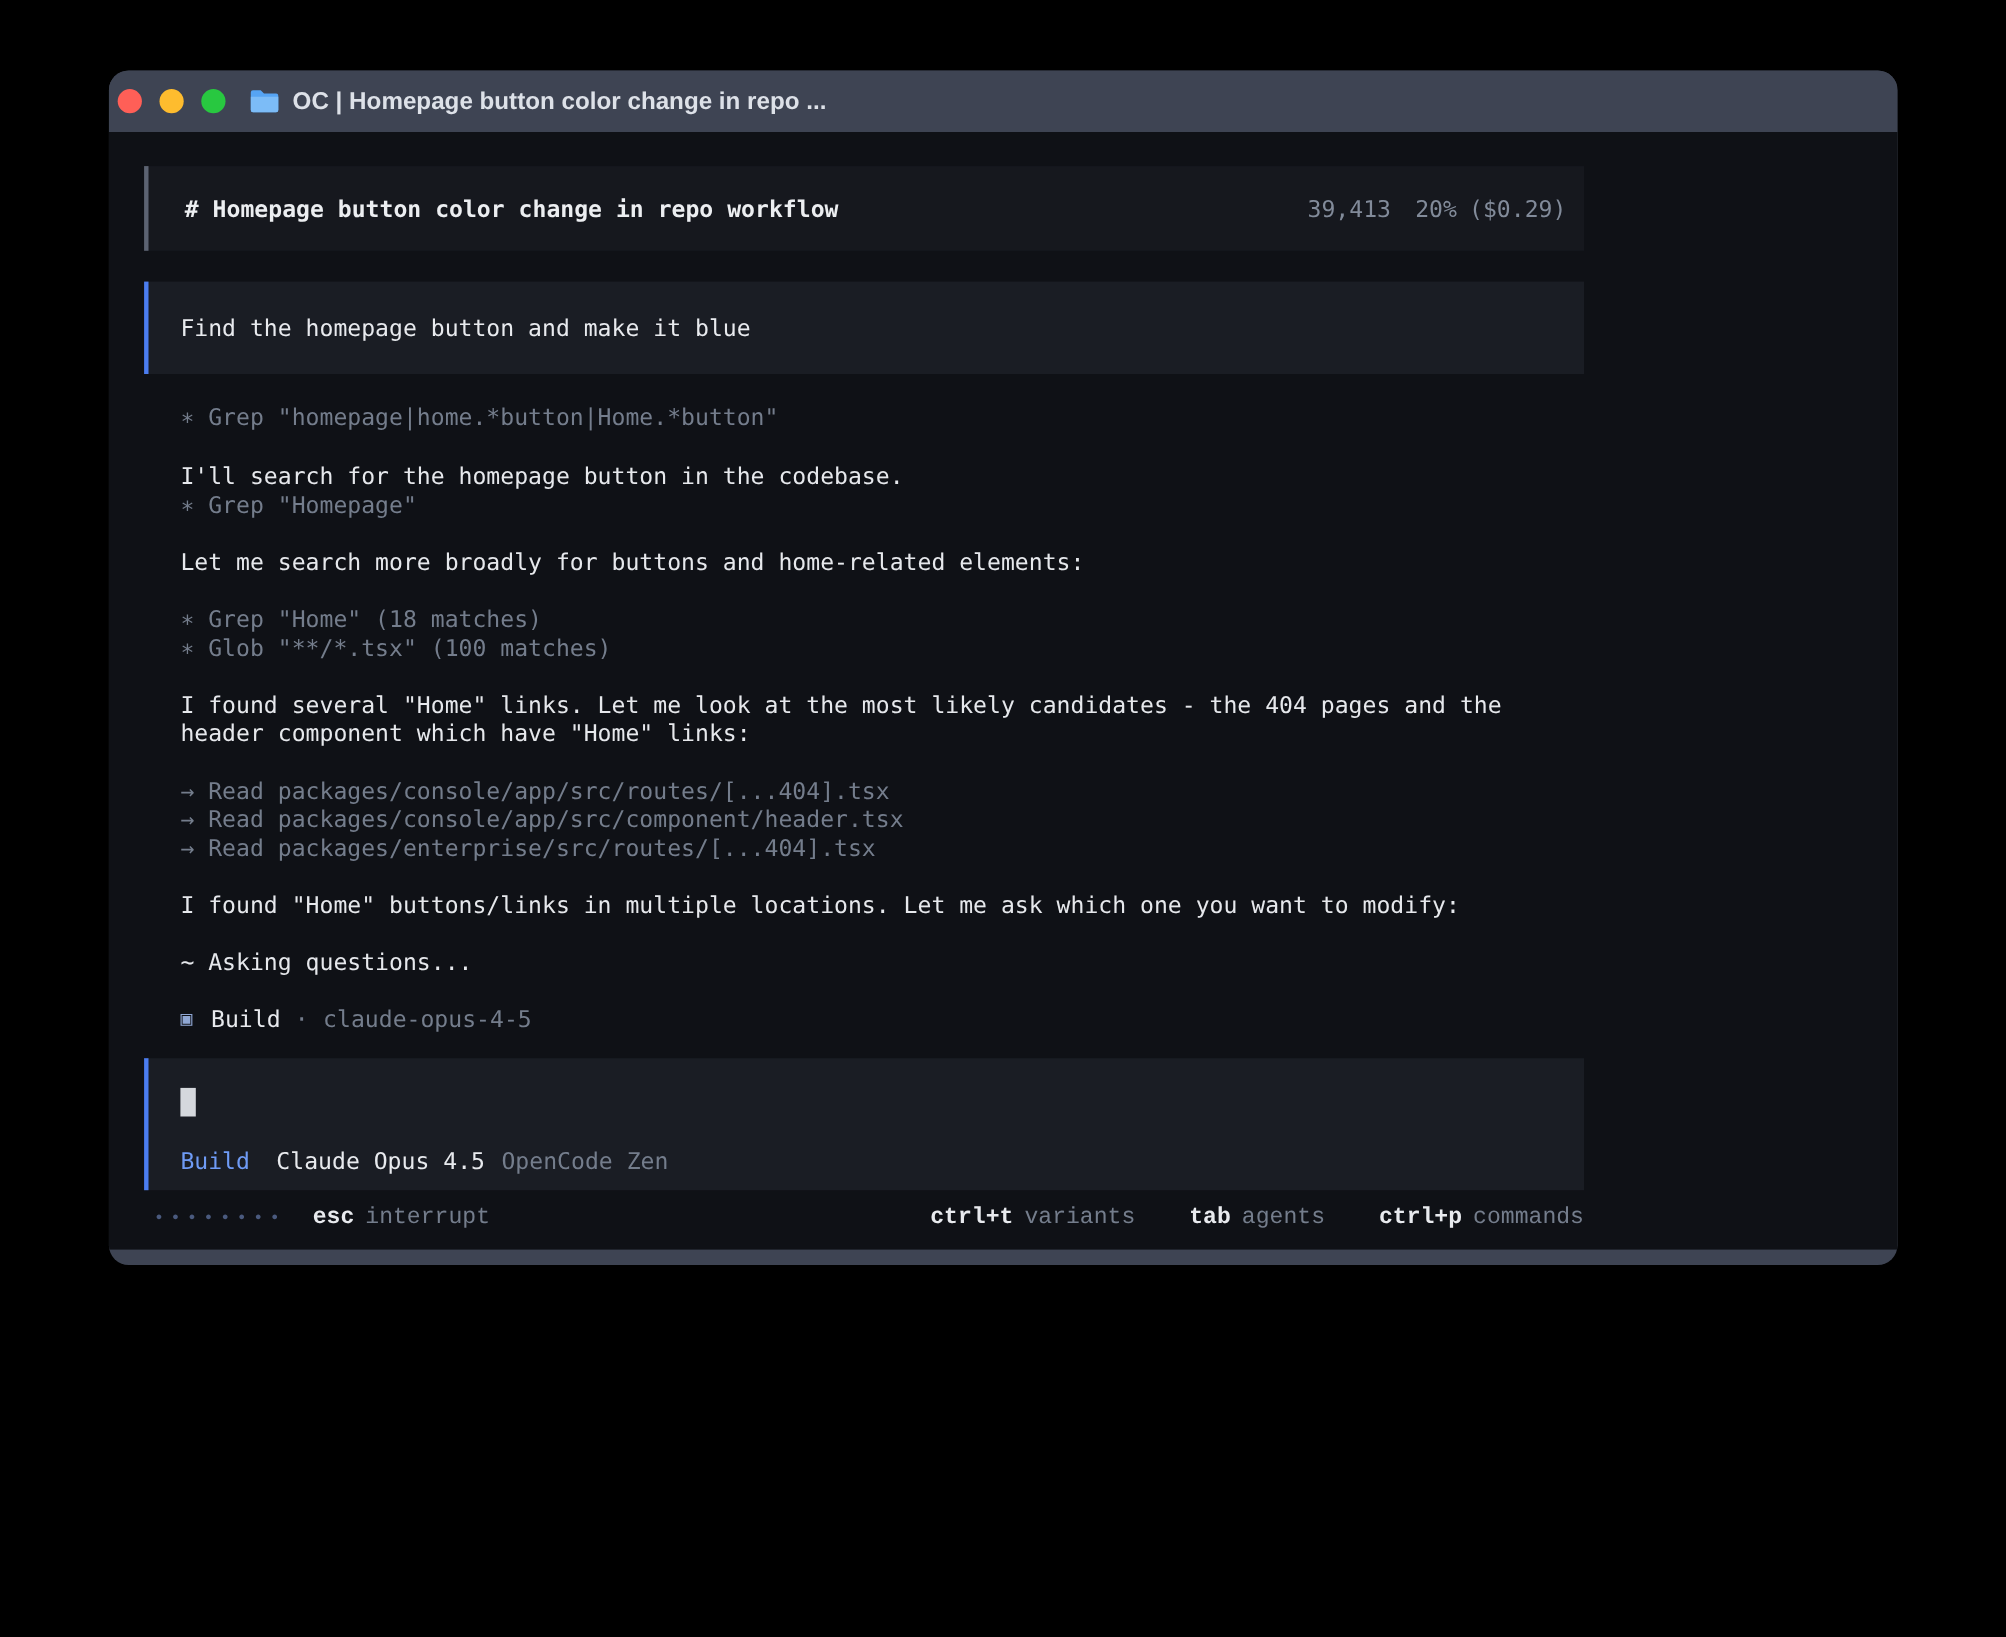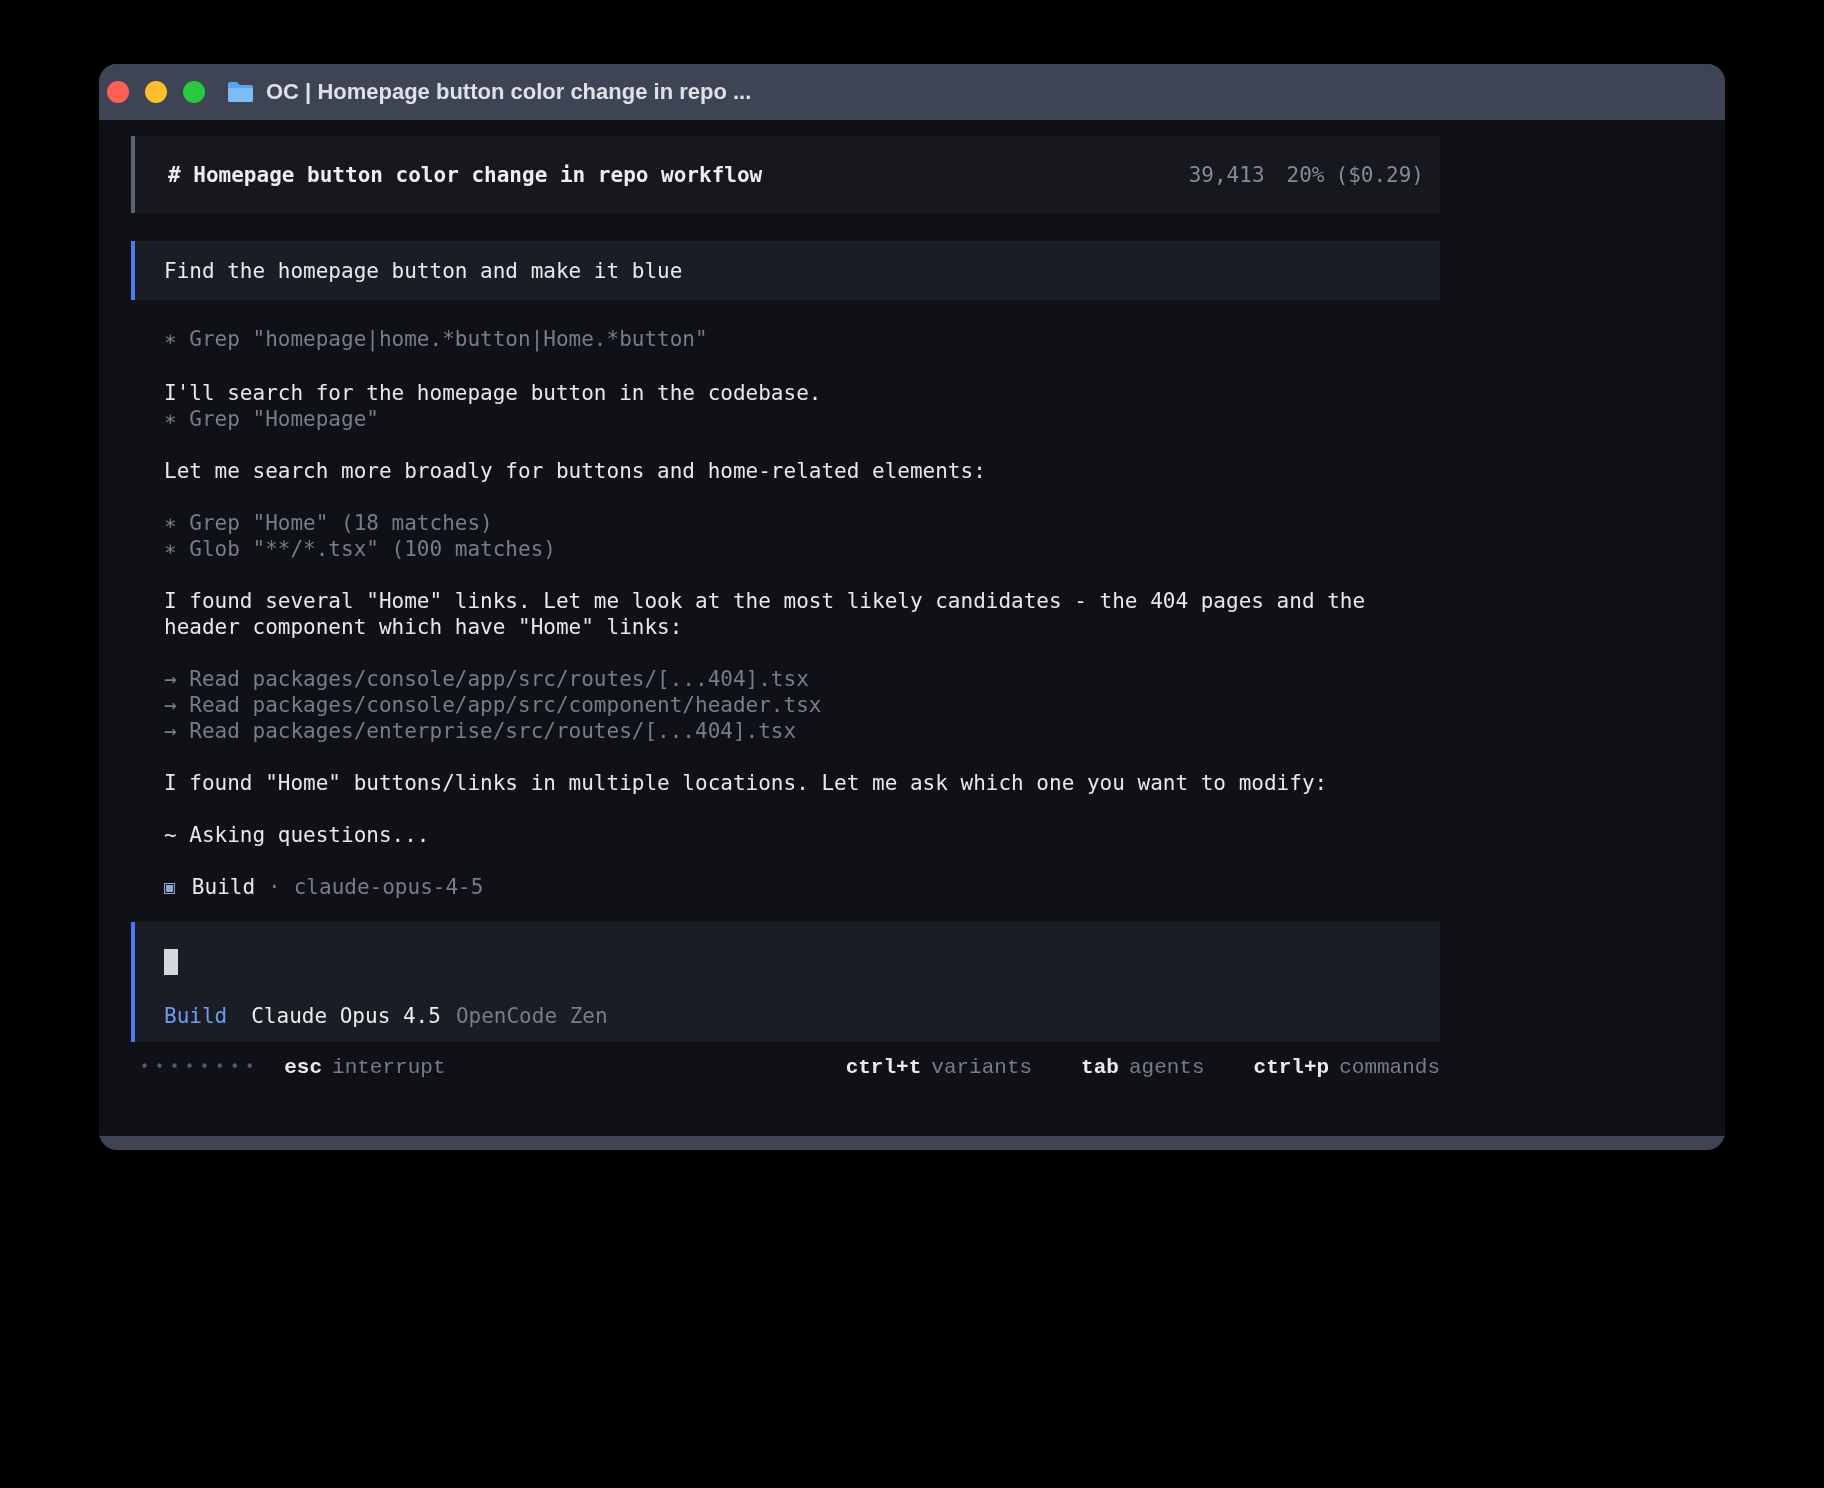--- a/index.html
+++ b/index.html
@@ -24,35 +24,35 @@
   .light.green { background:#28c840; }
   .folder { margin-right:12px; display:flex; align-items:center; }
   .titlebar-title {
     font-family:"Liberation Sans", sans-serif; font-weight:700;
     font-size:22px; color:#dde1e8; white-space:nowrap;
   }
 
   
   .term {
     flex:1; background:#0f1116; margin-bottom:14px;
-    padding:16px 0 0 32px; overflow:hidden;
+    padding:31px 0 0 32px; overflow:hidden;
   }
   .column { width:1309px; display:flex; flex-direction:column; }
 
   .block-header {
     height:77px; display:flex; align-items:center; justify-content:space-between;
     background:#16181e; border-left:4px solid #5c6372; padding:0 16px 0 33px;
   }
   .header-title { color:#eceef1; font-weight:700; font-size:21px; white-space:pre; }
   .header-stats { display:flex; align-items:center; color:#828b9a; font-size:21px; }
   .header-stats .tokens { margin-right:22px; }
   .header-stats .pct { margin-right:11px; }
 
   .block-user {
-    margin-top:28px; height:59px; display:flex; align-items:center;
+    margin-top:28px; height:84px; display:flex; align-items:center;
     background:#1a1d24; border-left:4px solid #4b7df0; padding-left:29px;
     color:#e8eaee; font-size:21px; white-space:pre;
   }
 
   .prose {
     padding-left:33px; font-size:21px; line-height:26px;
     color:#e6e8ec; white-space:pre-wrap;
   }
   .muted { color:#747d8c; }
   .mt28 { margin-top:28px; }

